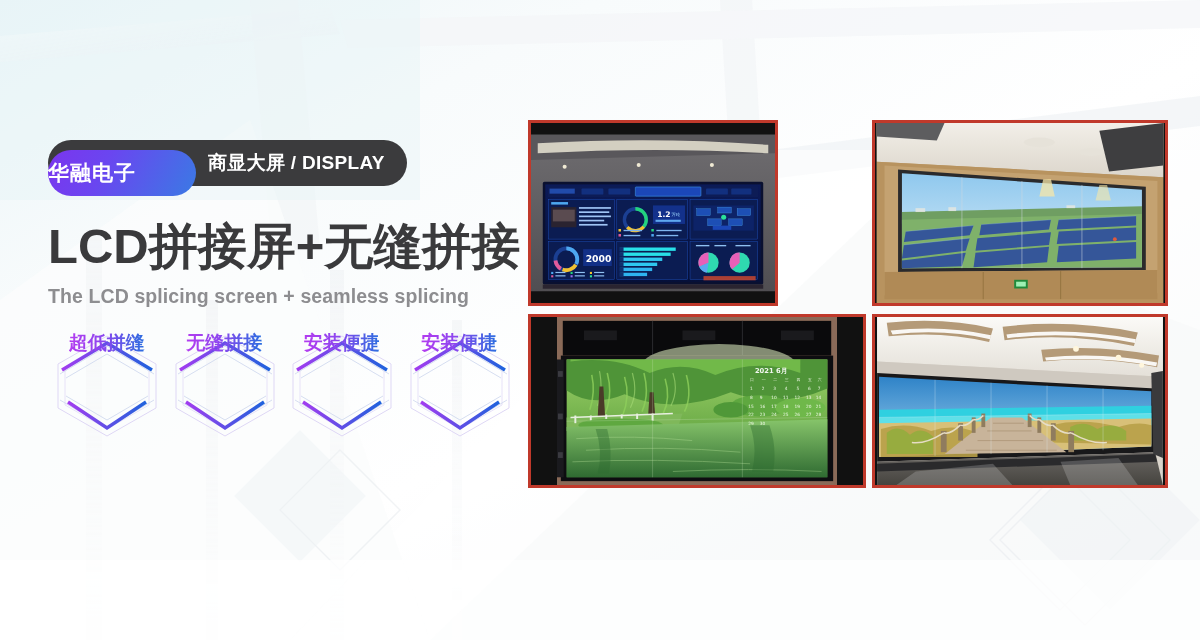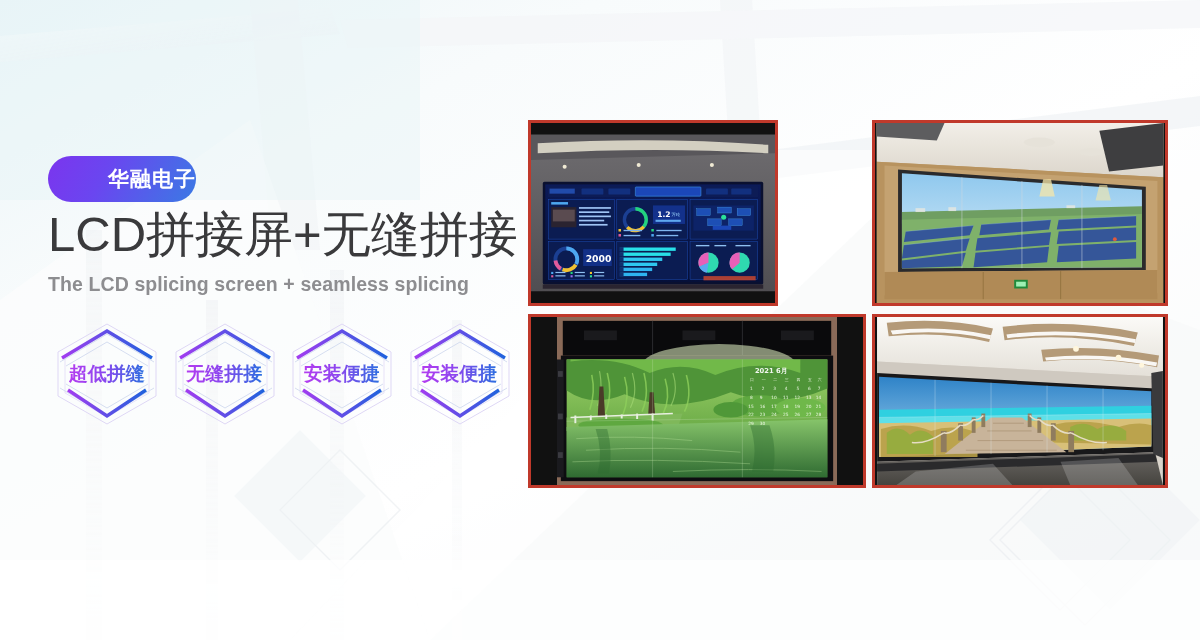--- a/index.html
+++ b/index.html
@@ -28,45 +28,45 @@
   .badge-dark {
     position:absolute; left:0; top:0; height:46px;
     padding:0 22px 0 160px;
     background:#3b3b3d;
     border-radius:23px;
     display:flex; align-items:center;
     color:#ffffff; font-size:19px; font-weight:bold;
     letter-spacing:.3px; white-space:nowrap;
   }
   .badge-brand {
-    position:absolute; left:0; top:16px; height:46px; width:148px;
+    position:absolute; left:0; top:10px; height:46px; width:148px;
     border-radius:23px;
     background:linear-gradient(118deg,#7b35ee 0%,#6a46f0 38%,#3a7ae4 100%);
-    display:flex; align-items:center; justify-content:flex-end;
+    display:flex; align-items:center; justify-content:flex-start;
     color:#ffffff; font-size:21px; font-weight:bold; letter-spacing:1px;
     z-index:2;
   }
 
   
   .headline {
-    margin-top:24px;
-    font-size:49px; font-weight:normal; color:#3a3a3c;
+    margin-top:36px;
+    font-size:49px; font-weight:bold; color:#3a3a3c;
     letter-spacing:0px; line-height:1.02; white-space:nowrap;
   }
   .subhead {
     margin-top:13px;
     font-size:19.5px; color:#8d8d90; font-weight:bold;
     letter-spacing:.1px; white-space:nowrap;
   }
 
   
   .hex-row { margin-top:22px; display:flex; }
   .hex {
     position:relative; width:118px; height:112px;
-    display:flex; align-items:center; justify-content:center;
+    display:flex; align-items:flex-start; justify-content:center;
   }
   .hex svg { position:absolute; left:0; top:0; }
   .hex-label {
     position:relative; z-index:3;
     font-size:19px; font-weight:bold; white-space:nowrap;
     background:linear-gradient(90deg,#b43cf0 0%,#8c46ef 45%,#2b6fe0 100%);
     -webkit-background-clip:text; background-clip:text;
     -webkit-text-fill-color:transparent; color:#7a45e8;
   }
 
@@ -134,20 +134,23 @@
       </g>
 
       <rect x="0" y="0" width="420" height="200" fill="#e6f3f7" opacity=".45"></rect>
       <rect x="0" y="560" width="1200" height="80" fill="#ffffff" opacity=".75"></rect>
     </svg>
   </div>
 
   <div class="left-col">
 
     <div class="badge-row">
+      <div class="badge-dark">
+        <span>商显大屏 / DISPLAY</span>
+      </div>
       <div class="badge-brand">
         <span>华融电子</span>
       </div>
     </div>
 
     <div class="headline">LCD拼接屏+无缝拼接</div>
     <div class="subhead">The LCD splicing screen + seamless splicing</div>
 
     <div class="hex-row">
 

